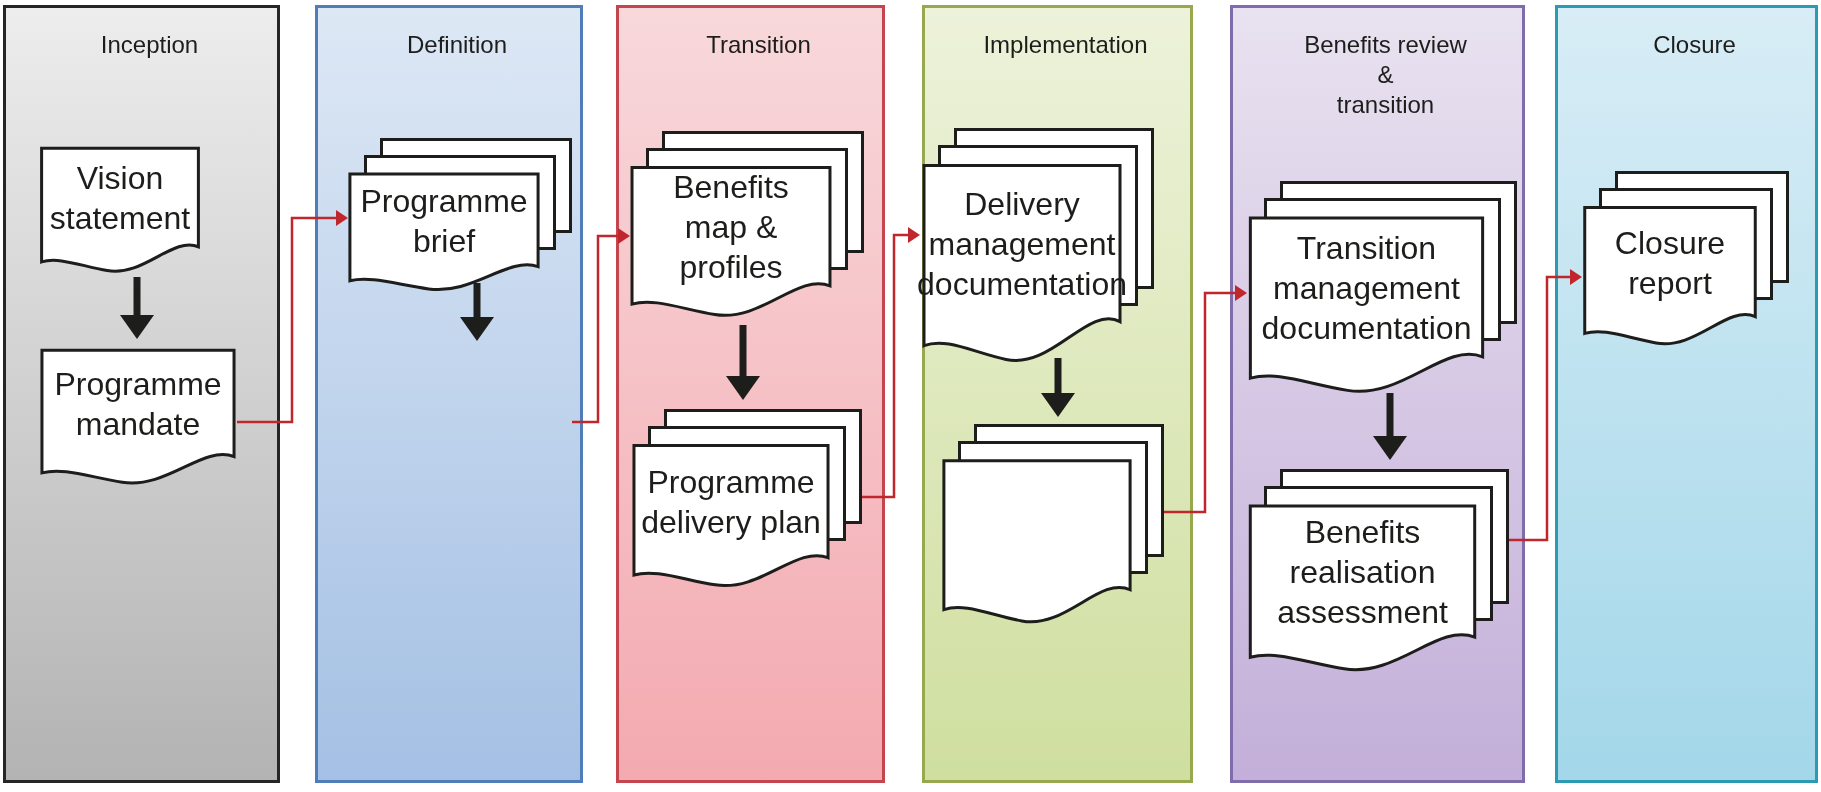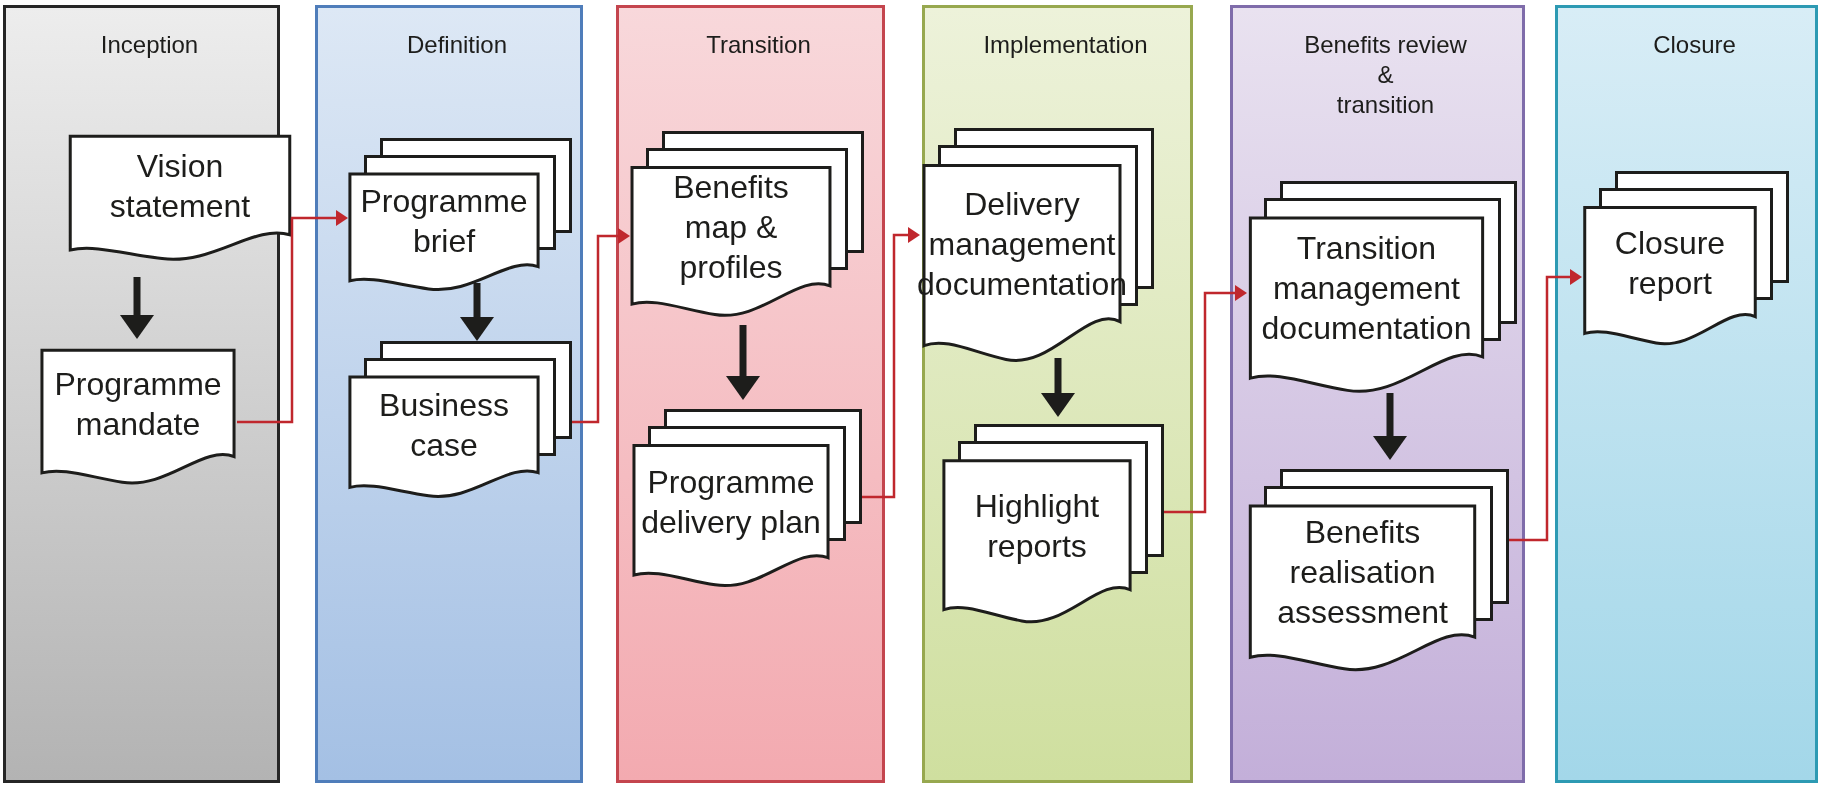--- a/index.html
+++ b/index.html
@@ -81,21 +81,21 @@
   </section>
   <section class="phase" style="left: 1230px; width: 295px; border-color: rgb(127, 108, 170); background: linear-gradient(rgb(233, 226, 240), rgb(195, 175, 217));">
     <h2 class="phase-title">Benefits review
 &amp;
 transition</h2>
   </section>
   <section class="phase" style="left: 1555px; width: 263px; border-color: rgb(45, 154, 179); background: linear-gradient(rgb(216, 237, 246), rgb(163, 215, 233));">
     <h2 class="phase-title">Closure</h2>
   </section>
 
-  <div class="doc" style="left:40px;top:134px;width:224px;height:130px;margin-left:28px;">
+  <div class="doc" style="left:40px;top:146px;width:160px;height:130px;">
     <svg class="sheet" viewBox="0 0 200 120" preserveAspectRatio="none" aria-hidden="true">
       <path vector-effect="non-scaling-stroke" d="M2,2 L198,2 L198,93 C166,83 130,121 84,115 C52,111 24,102 2,107 Z"></path>
     </svg>
     <div class="doc-label">Vision
 statement</div>
   </div>
 
   <div class="doc" style="left:40px;top:348px;width:196px;height:140px;">
     <svg class="sheet" viewBox="0 0 200 120" preserveAspectRatio="none" aria-hidden="true">
       <path vector-effect="non-scaling-stroke" d="M2,2 L198,2 L198,93 C166,83 130,121 84,115 C52,111 24,102 2,107 Z"></path>
@@ -107,29 +107,20 @@
   <div class="doc" style="left:348px;top:172px;width:192px;height:122px;">
     <div class="page p2"></div>
     <div class="page p1"></div>
     <svg class="sheet" viewBox="0 0 200 120" preserveAspectRatio="none" aria-hidden="true">
       <path vector-effect="non-scaling-stroke" d="M2,2 L198,2 L198,93 C166,83 130,121 84,115 C52,111 24,102 2,107 Z"></path>
     </svg>
     <div class="doc-label">Programme
 brief</div>
   </div>
 
-  <div class="doc" style="left:348px;top:375px;width:192px;height:126px;">
-    <div class="page p2"></div>
-    <div class="page p1"></div>
-    <svg class="sheet" viewBox="0 0 200 120" preserveAspectRatio="none" aria-hidden="true">
-      <path vector-effect="non-scaling-stroke" d="M2,2 L198,2 L198,93 C166,83 130,121 84,115 C52,111 24,102 2,107 Z"></path>
-    </svg>
-    <div class="doc-label">Business
-case</div>
-  </div>
 
   <div class="doc" style="left:630px;top:165px;width:202px;height:156px;">
     <div class="page p2"></div>
     <div class="page p1"></div>
     <svg class="sheet" viewBox="0 0 200 120" preserveAspectRatio="none" aria-hidden="true">
       <path vector-effect="non-scaling-stroke" d="M2,2 L198,2 L198,93 C166,83 130,121 84,115 C52,111 24,102 2,107 Z"></path>
     </svg>
     <div class="doc-label">Benefits
 map &amp;
 profiles</div>
@@ -155,22 +146,20 @@
 management
 documentation</div>
   </div>
 
   <div class="doc" style="left:942px;top:458px;width:190px;height:170px;">
     <div class="page p2"></div>
     <div class="page p1"></div>
     <svg class="sheet" viewBox="0 0 200 120" preserveAspectRatio="none" aria-hidden="true">
       <path vector-effect="non-scaling-stroke" d="M2,2 L198,2 L198,93 C166,83 130,121 84,115 C52,111 24,102 2,107 Z"></path>
     </svg>
-    <div class="doc-label">Highlight
-reports</div>
   </div>
 
   <div class="doc" style="left:1248px;top:215px;width:237px;height:183px;">
     <div class="page p2"></div>
     <div class="page p1"></div>
     <svg class="sheet" viewBox="0 0 200 120" preserveAspectRatio="none" aria-hidden="true">
       <path vector-effect="non-scaling-stroke" d="M2,2 L198,2 L198,93 C166,83 130,121 84,115 C52,111 24,102 2,107 Z"></path>
     </svg>
     <div class="doc-label">Transition
 management

